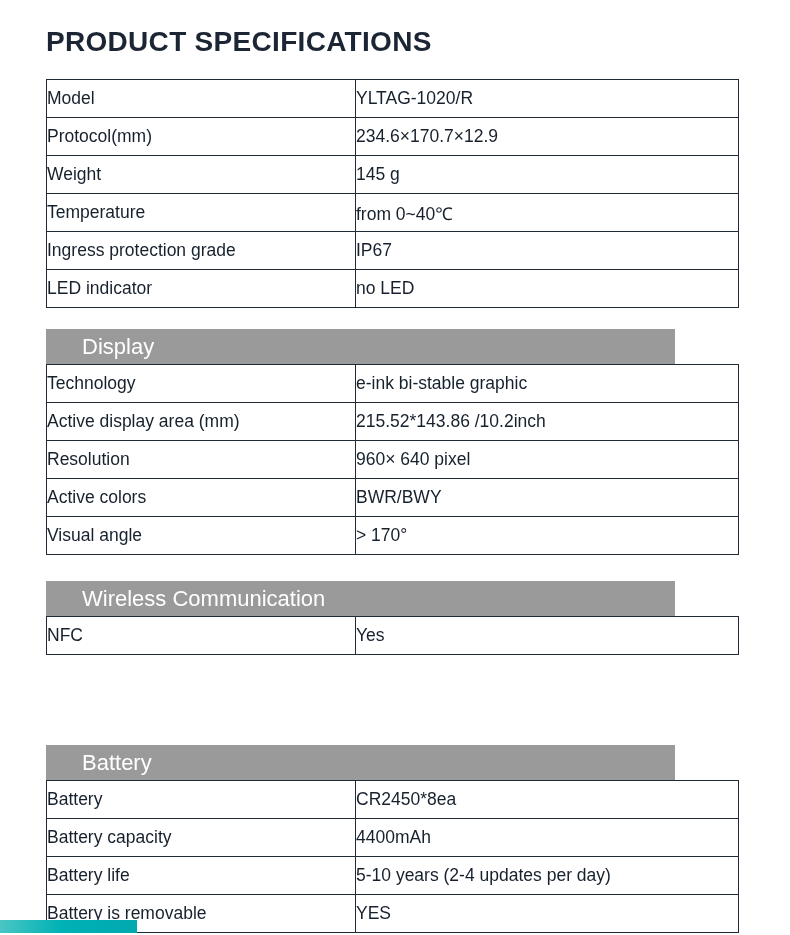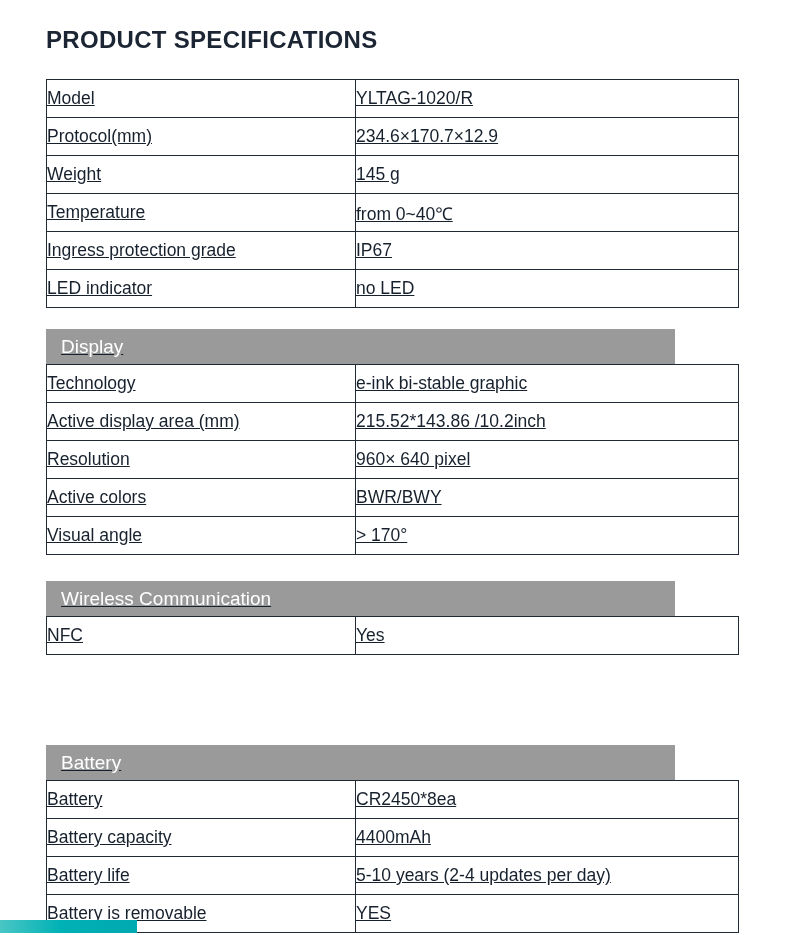--- a/index.html
+++ b/index.html
@@ -13,43 +13,42 @@
     background: #ffffff;
     font-family: "Liberation Sans", sans-serif;
     overflow: hidden;
     color: #17212d;
   }
   .page-title {
     position: absolute;
     left: 46px;
     top: 26px;
     margin: 0;
-    font-size: 24px;
+    font-size: 28px;
     font-weight: bold;
     color: #1b2533;
     letter-spacing: 0.3px;
     white-space: nowrap;
   }
   .section {
     position: absolute;
     left: 46px;
     width: 629px;
-    text-decoration: underline;
   }
   .sec-general  { top: 79px;  }
   .sec-display  { top: 329px; }
   .sec-wireless { top: 581px; }
   .sec-battery  { top: 717px; margin-top: 28px; }
   .section-header {
     height: 35px;
     background: #9a9a9a;
     color: #ffffff;
-    font-size: 19px;
+    font-size: 22px;
     line-height: 35px;
-    padding-left: 15px;
+    padding-left: 36px;
     box-sizing: border-box;
   }
   table.spec-table {
     border-collapse: collapse;
     table-layout: fixed;
     width: 693px;
     font-size: 17.5px;
     color: #17212d;
   }
   table.spec-table td {

